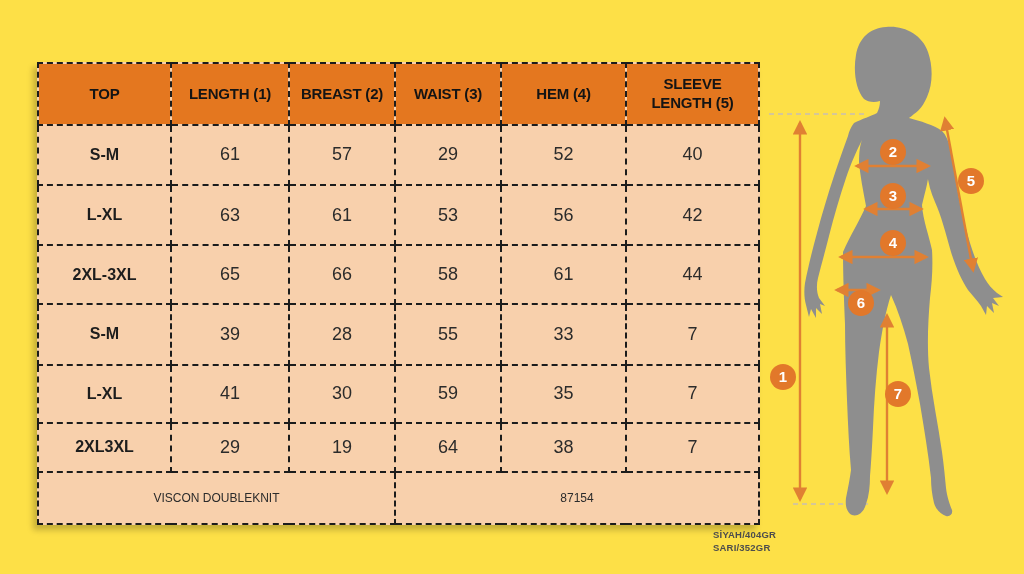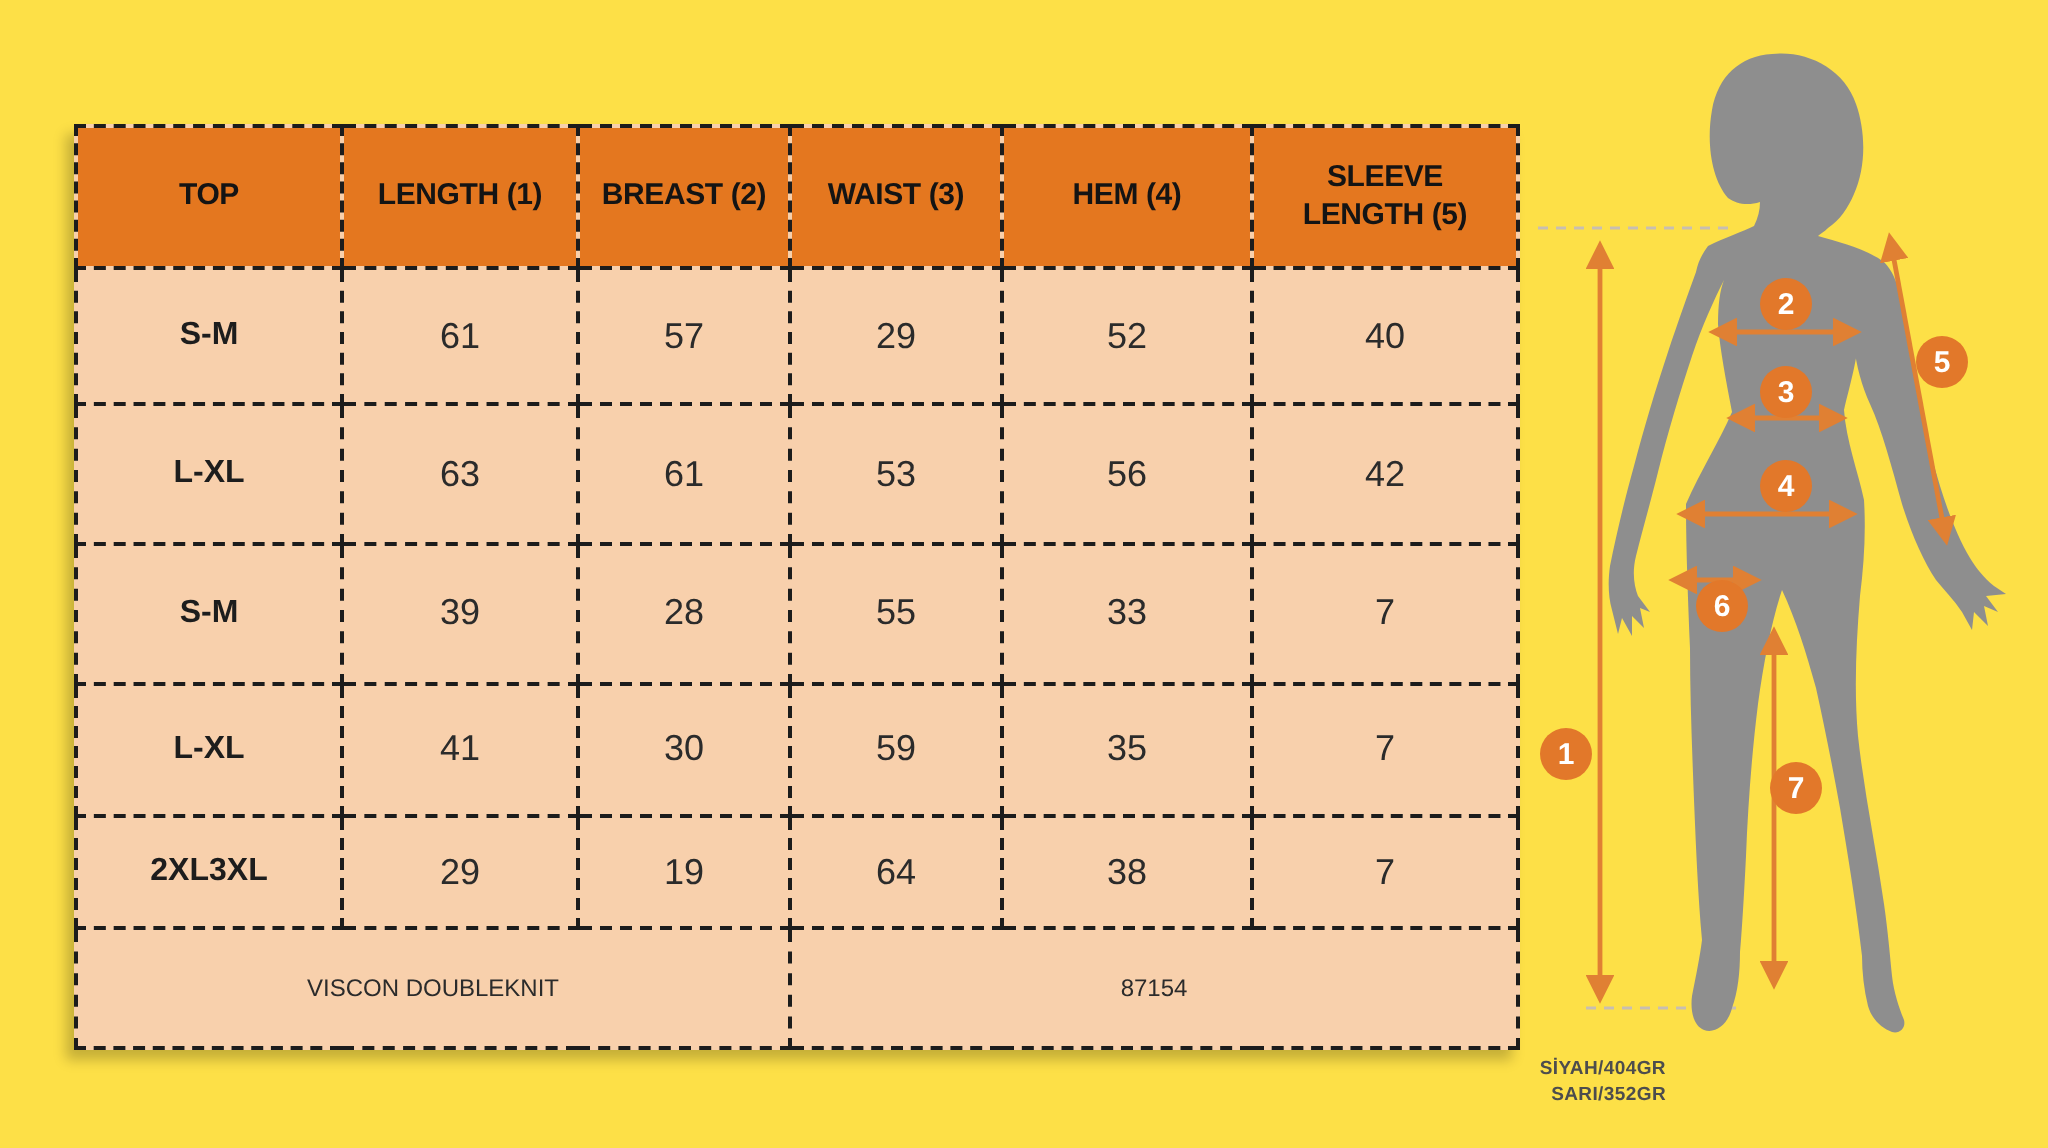--- a/index.html
+++ b/index.html
@@ -42,21 +42,20 @@
   .guide{stroke:#c8beb2;stroke-width:1.6;stroke-dasharray:5 4;fill:none;}
   .mcirc{fill:#E2782A;}
   .mnum{font-family:"Liberation Sans",sans-serif;font-weight:bold;font-size:15px;fill:#ffffff;
         text-anchor:middle;}
 
   
   .footnote{
     position:absolute;left:713px;top:528px;width:120px;
     font-size:9.5px;font-weight:bold;color:#4d4d4d;line-height:13px;
     letter-spacing:0.2px;
-    text-align:right;
   }
 </style>
 </head>
 <body>
 
 <div class="canvas">
 
   <table class="size-table">
     <colgroup>
       <col style="width:133px">
@@ -84,20 +83,28 @@
         <td class="val">52</td>
         <td class="val">40</td>
       </tr>
       <tr class="r50">
         <td class="size">L-XL</td>
         <td class="val">63</td>
         <td class="val">61</td>
         <td class="val">53</td>
         <td class="val">56</td>
         <td class="val">42</td>
+      </tr>
+      <tr class="r48">
+        <td class="size">2XL-3XL</td>
+        <td class="val">65</td>
+        <td class="val">66</td>
+        <td class="val">58</td>
+        <td class="val">61</td>
+        <td class="val">44</td>
       </tr>
       <tr class="r50">
         <td class="size">S-M</td>
         <td class="val">39</td>
         <td class="val">28</td>
         <td class="val">55</td>
         <td class="val">33</td>
         <td class="val">7</td>
       </tr>
       <tr class="r48">

